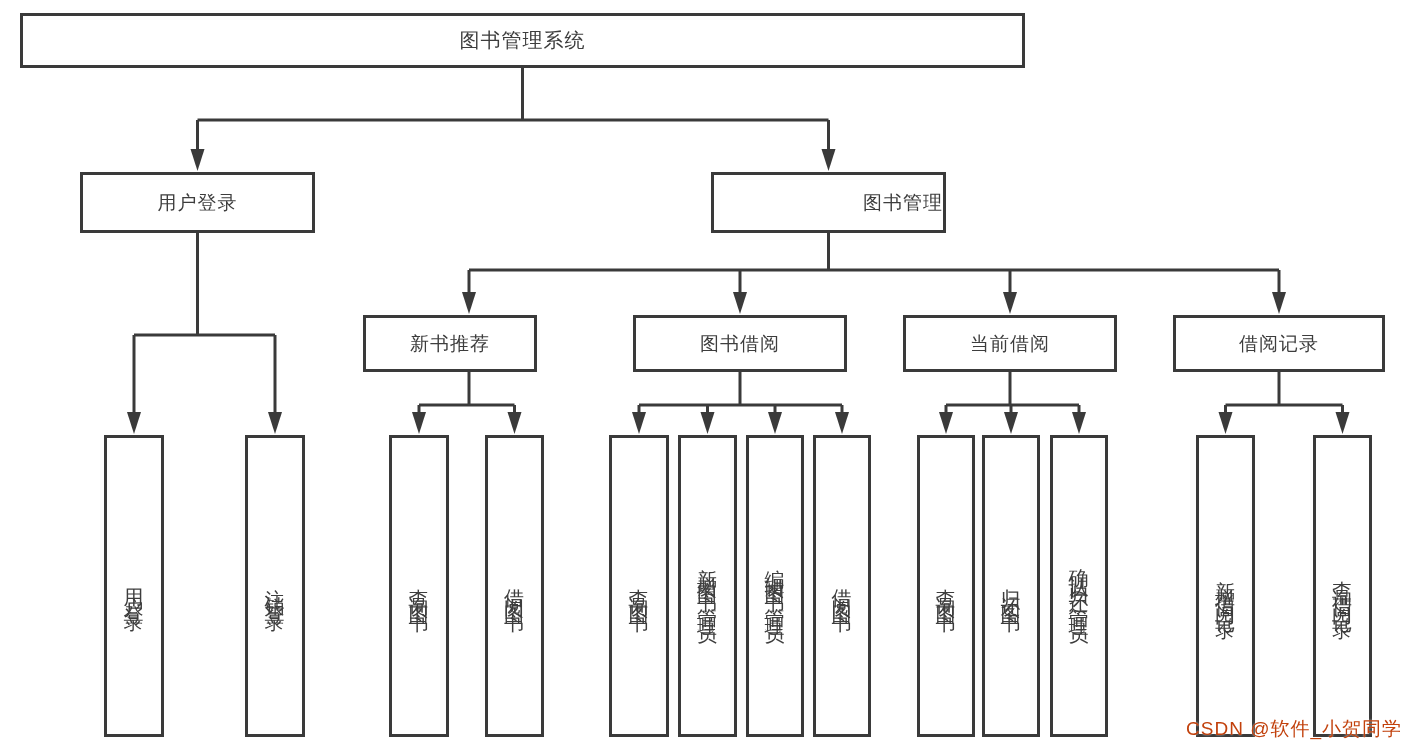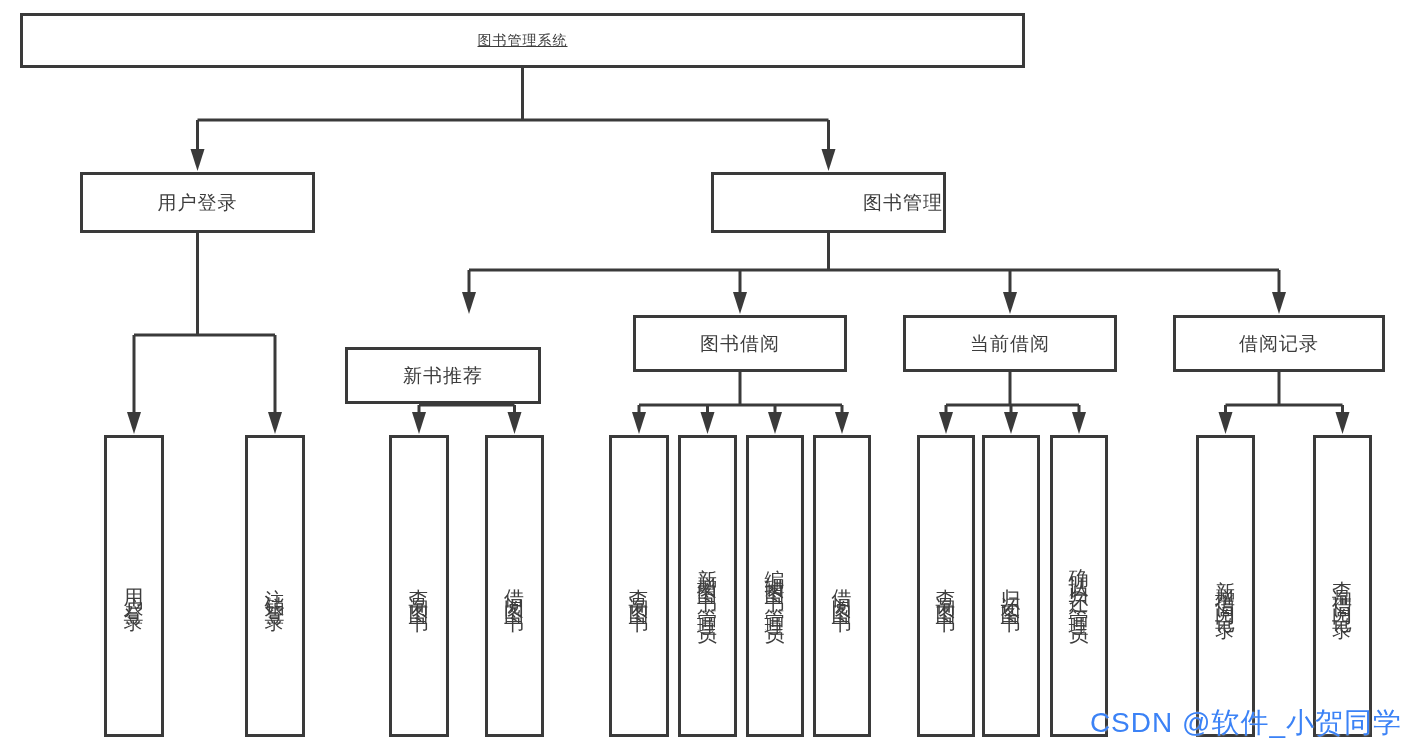--- a/index.html
+++ b/index.html
@@ -22,44 +22,44 @@
     box-sizing: border-box;
     border: 3px solid #3a3a3a;
     background: #ffffff;
     color: #3d3d3d;
     display: flex;
     align-items: center;
     justify-content: center;
     z-index: 2;
   }
   .hbox { font-size: 19px; letter-spacing: 1px; }
-  .root-box { font-size: 14px; text-decoration: underline; }
+  .root-box { font-size: 20px; }
   .vbox {
     writing-mode: vertical-rl;
     font-size: 20px;
     letter-spacing: 8px;
     line-height: 1;
     padding-top: 6px;
   }
   .watermark {
     position: absolute;
     right: 3px;
     bottom: 5px;
-    font-size: 28px;
-    color: #3b82f6;
+    font-size: 19px;
+    color: #c2410c;
     letter-spacing: 1px;
     z-index: 5;
     text-shadow: 0 0 2px rgba(255,255,255,0.8);
     margin-left: 32px;
   }
   
   .b-root { left: 20px;  top: 13px;  width: 1005px; height: 55px; }
   .b-l2a  { left: 80px;  top: 172px; width: 235px; height: 61px; }
   .b-l2b  { left: 711px; top: 172px; width: 235px; height: 61px; justify-content: flex-end; }
-  .b-l3a  { left: 345px; top: 315px; width: 196px; height: 57px; margin-top: 32px; }
+  .b-l3a  { left: 363px; top: 315px; width: 174px; height: 57px; }
   .b-l3b  { left: 633px; top: 315px; width: 214px; height: 57px; }
   .b-l3c  { left: 903px; top: 315px; width: 214px; height: 57px; }
   .b-l3d  { left: 1173px;top: 315px; width: 212px; height: 57px; }
   .leaf   { top: 435px; height: 302px; }
   .b-A { left: 104px;  width: 60px; }
   .b-B { left: 245px;  width: 60px; }
   .b-C { left: 389px;  width: 60px; }
   .b-D { left: 485px;  width: 59px; }
   .b-E { left: 609px;  width: 60px; }
   .b-F { left: 678px;  width: 59px; }

